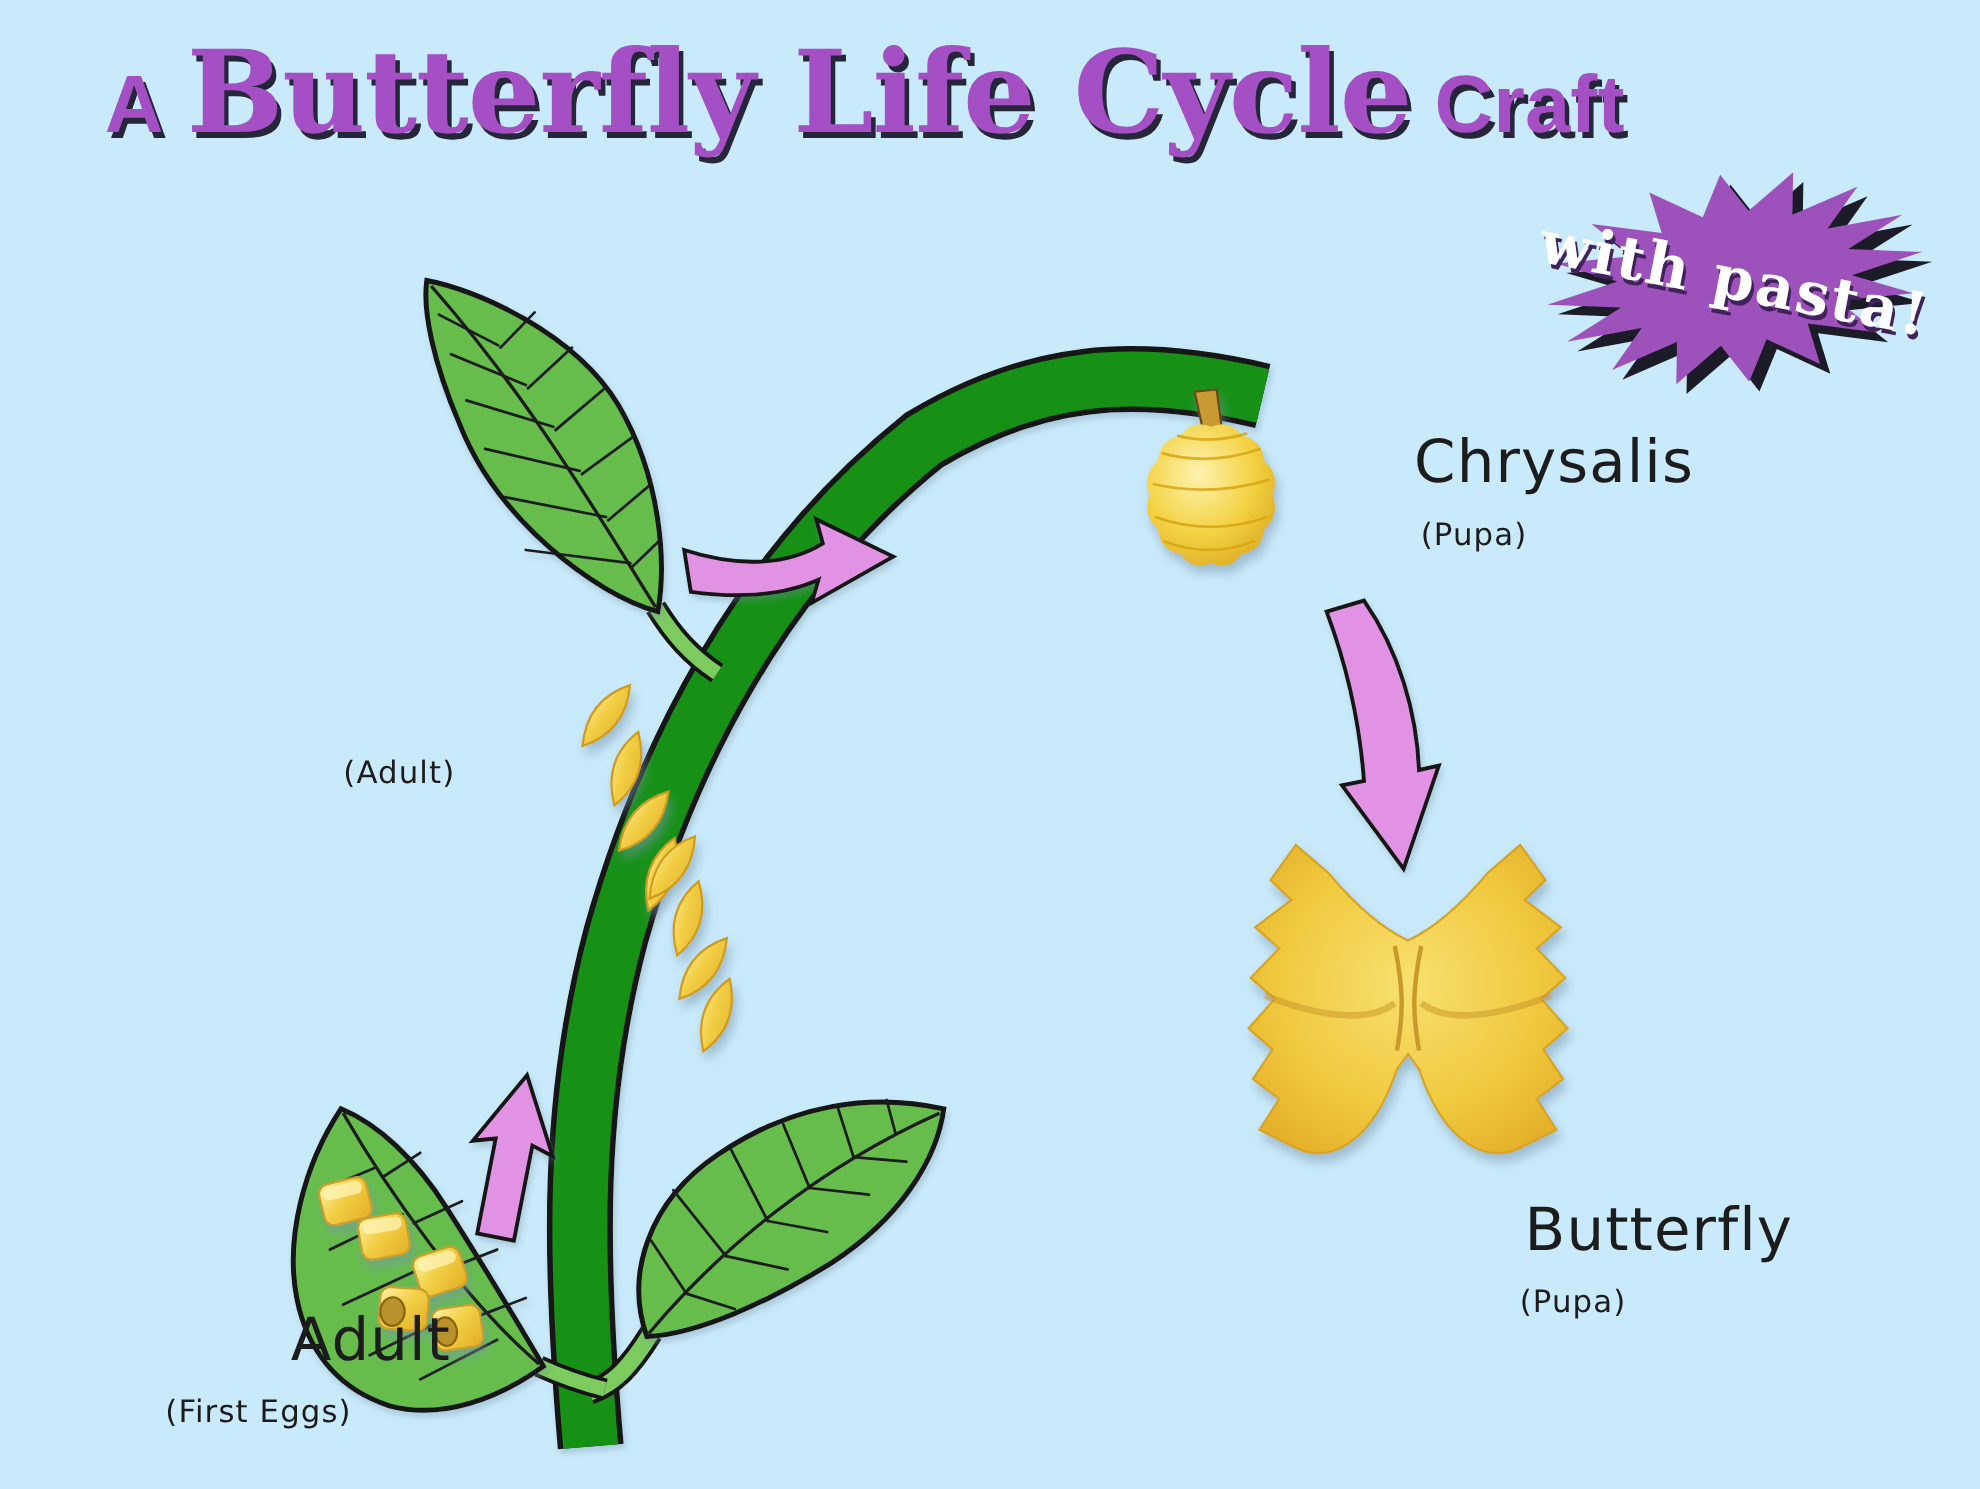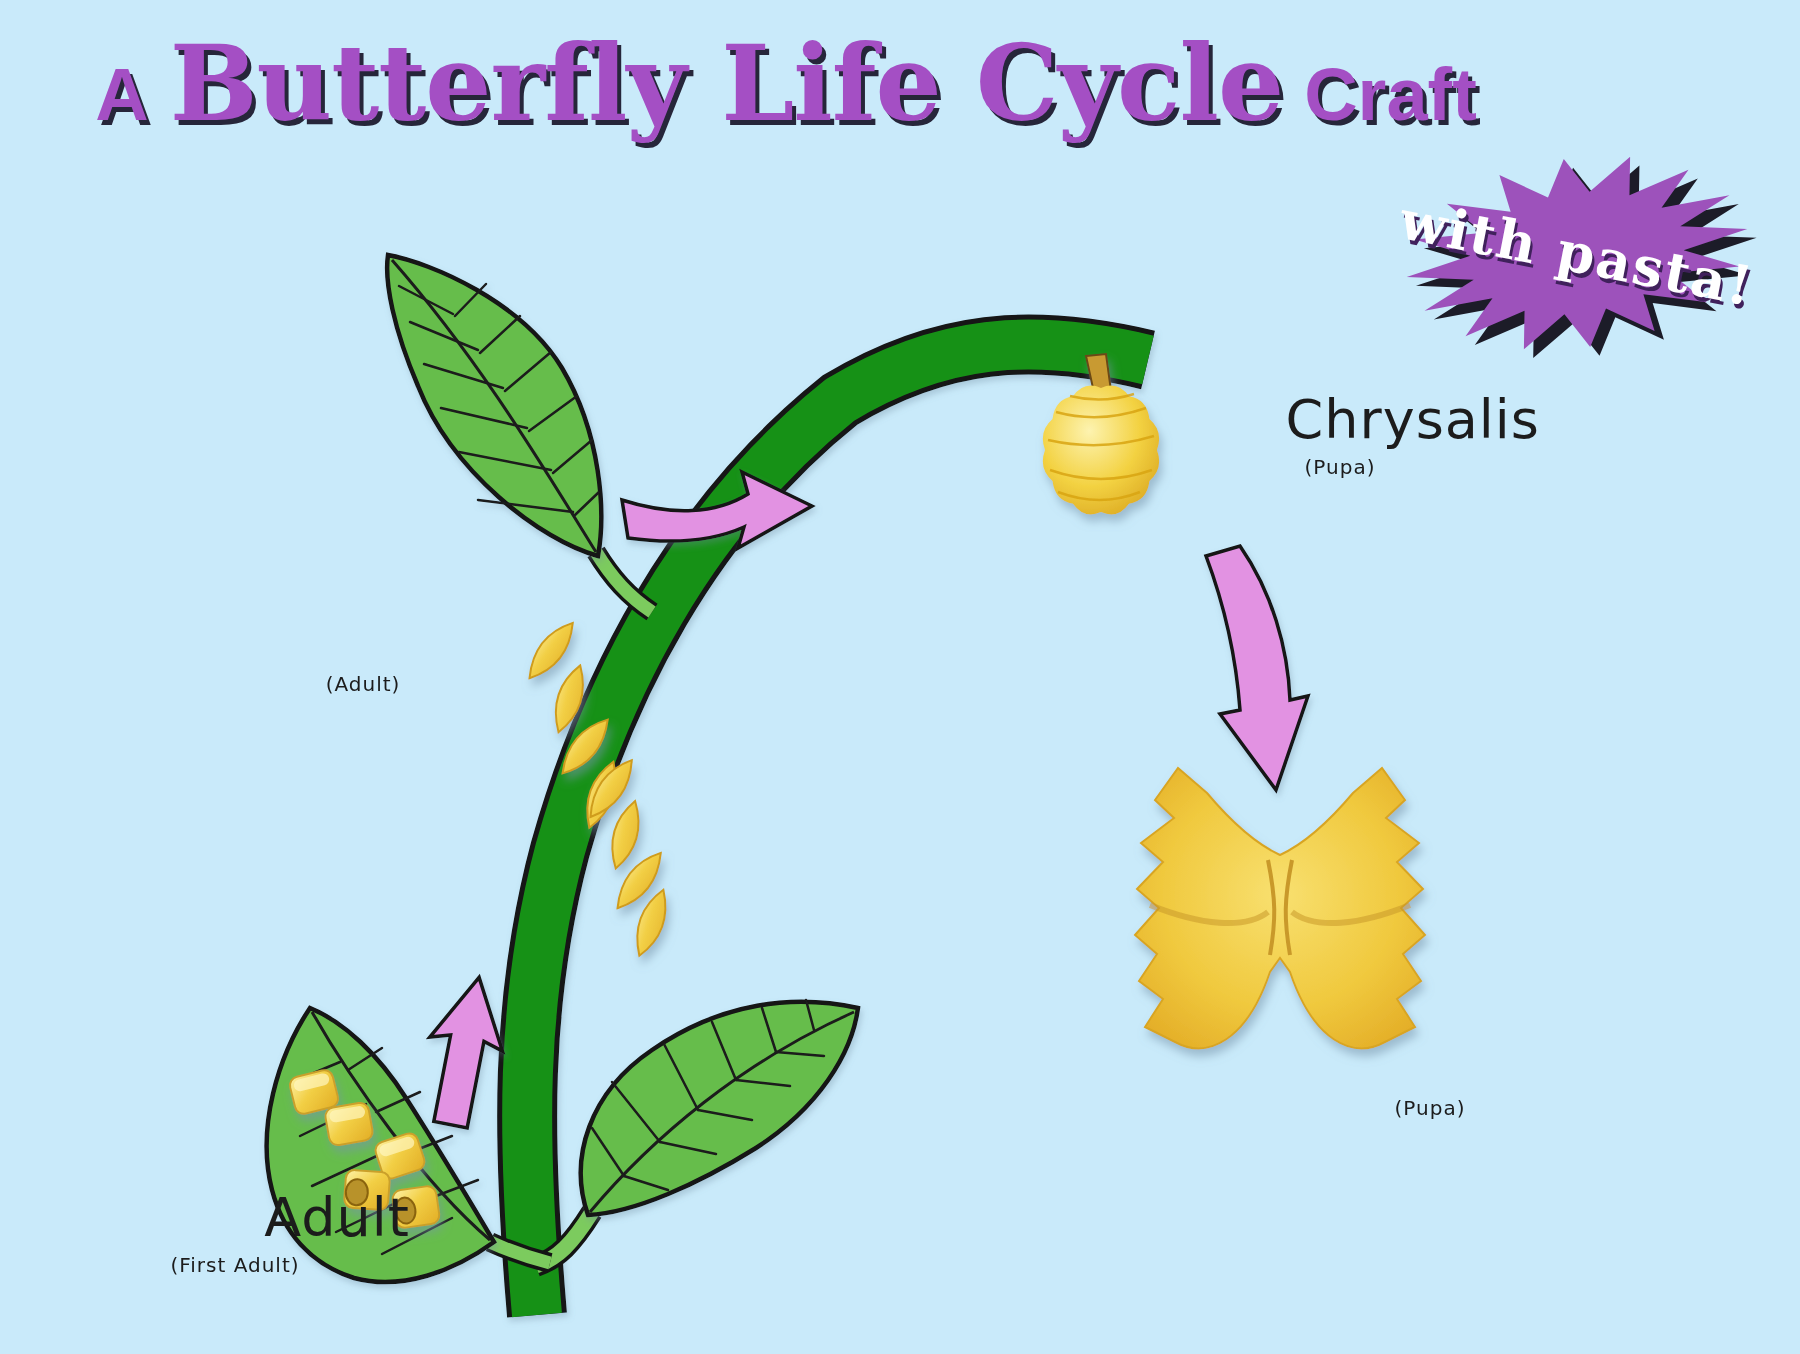--- a/index.html
+++ b/index.html
@@ -14,21 +14,21 @@
 
   .title{position:absolute;left:0;top:22px;width:1572px;text-align:center;
          color:var(--title-purple);white-space:nowrap;
          text-shadow:4px 5px 0 #26263a;}
   .t-big{font-family:"DejaVu Serif","Liberation Serif",serif;font-weight:bold;
          font-size:104px;letter-spacing:-1px;margin:0 16px;}
   .t-small{font-family:"Liberation Sans",sans-serif;font-weight:bold;font-size:74px;}
 
   .stage-label{position:absolute;text-align:center;color:var(--label-ink);}
   .stage-name{font-size:54px;letter-spacing:1px;line-height:1.05;text-align:right;}
-  .stage-sub{font-size:20px;letter-spacing:1px;margin-top:6px;}
+  .stage-sub{font-size:28px;letter-spacing:1px;margin-top:20px;}
   .lbl-caterpillar{left:163px;top:666px;width:400px;}
   .lbl-chrysalis{left:1140px;top:392px;width:400px;}
   .lbl-eggs{left:60px;top:1190px;width:350px;}
   .lbl-butterfly{left:1230px;top:1090px;width:400px;}
 
   .burst-text{font-family:"DejaVu Serif","Liberation Serif",serif;font-weight:bold;
               font-size:54px;letter-spacing:2px;}
 </style>
 </head>
 <body>
@@ -216,17 +216,18 @@
 
 <div class="stage-label lbl-caterpillar">
   <div class="stage-sub">(Adult)</div>
 </div>
 <div class="stage-label lbl-chrysalis">
   <div class="stage-name">Chrysalis</div>
   <div class="stage-sub">(Pupa)</div>
 </div>
 <div class="stage-label lbl-eggs">
   <div class="stage-name">Adult</div>
-  <div class="stage-sub">(First Adult)</div>
+  <div class="stage-sub">(First Eggs)</div>
 </div>
 <div class="stage-label lbl-butterfly">
+  <div class="stage-name">Butterfly</div>
   <div class="stage-sub">(Pupa)</div>
 </div>
 
 </body></html>

